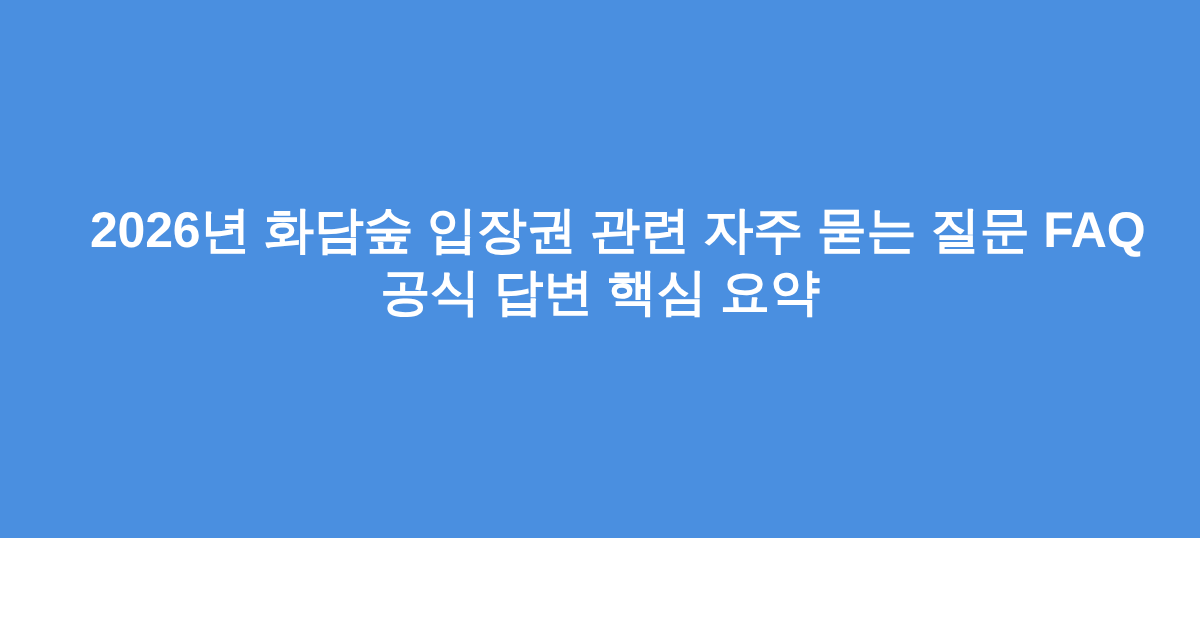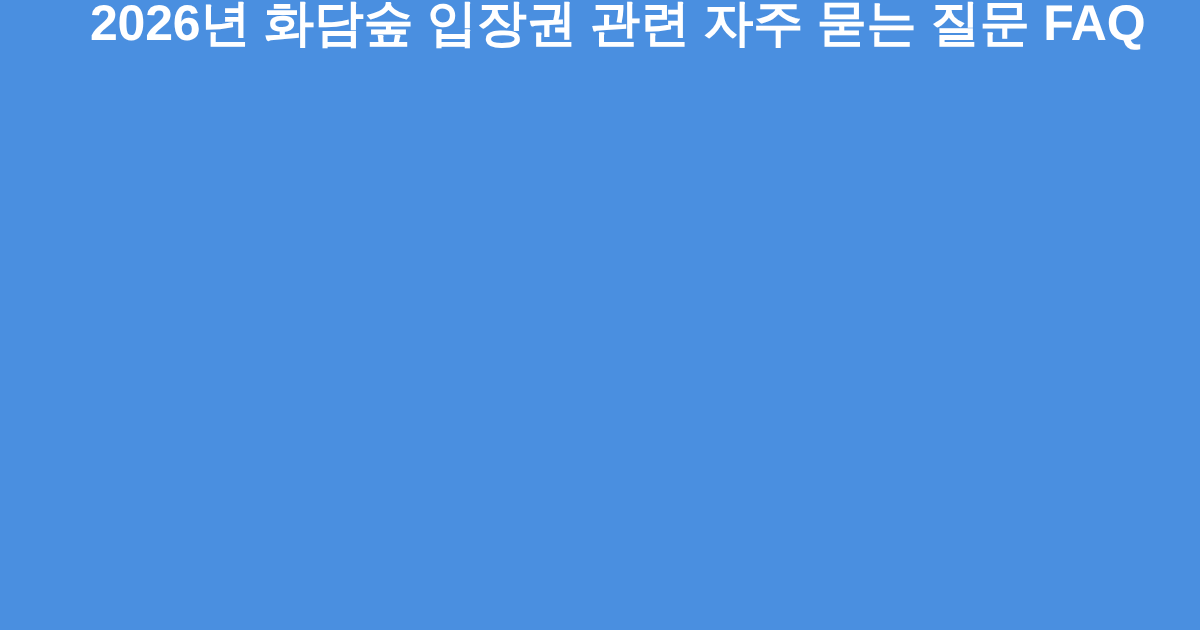--- a/index.html
+++ b/index.html
@@ -10,27 +10,27 @@
   body {
     width: 1200px;
     height: 630px;
     overflow: hidden;
     font-family: "Liberation Sans", "DejaVu Sans", sans-serif;
   }
 
   #card {
     position: relative;
     width: 1200px;
-    height: 630px;
+    height: 538px;
     background: #4A8FE0;
     box-sizing: border-box;
     display: flex;
     flex-direction: column;
     align-items: center;
-    justify-content: flex-start;
+    justify-content: center;
   }
 
   #headline-block {
     width: 1060px;
     margin: 0 auto;
     padding: 0 20px;
     box-sizing: border-box;
     text-align: center;
     
     transform: translateY(-8px);
@@ -51,16 +51,17 @@
 </style>
 </head>
 <body>
 
 <div id="card" style="background: rgb(74, 143, 224);">
 
   <div id="headline-block">
 
     <span class="headline-line" style="color: rgb(255, 255, 255);">2026년 화담숲 입장권 관련 자주 묻는 질문 FAQ</span>
 
+    <span class="headline-line" style="color: rgb(255, 255, 255);">공식 답변 핵심 요약</span>
 
   </div>
 
 </div>
 
 </body></html>

